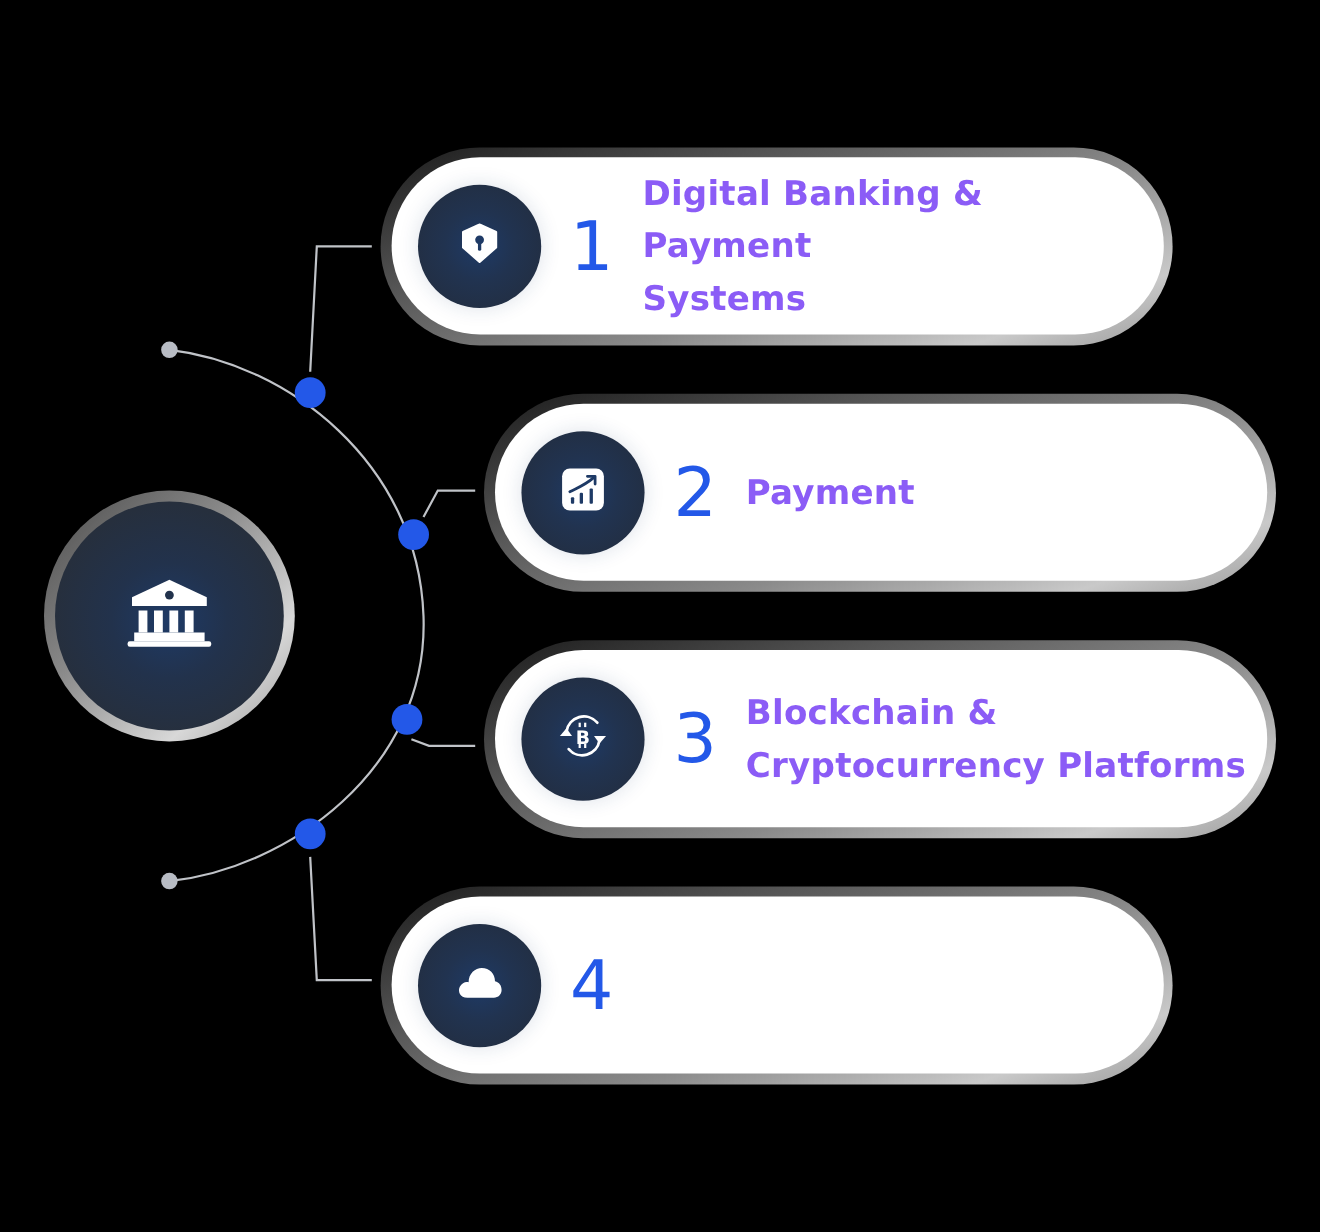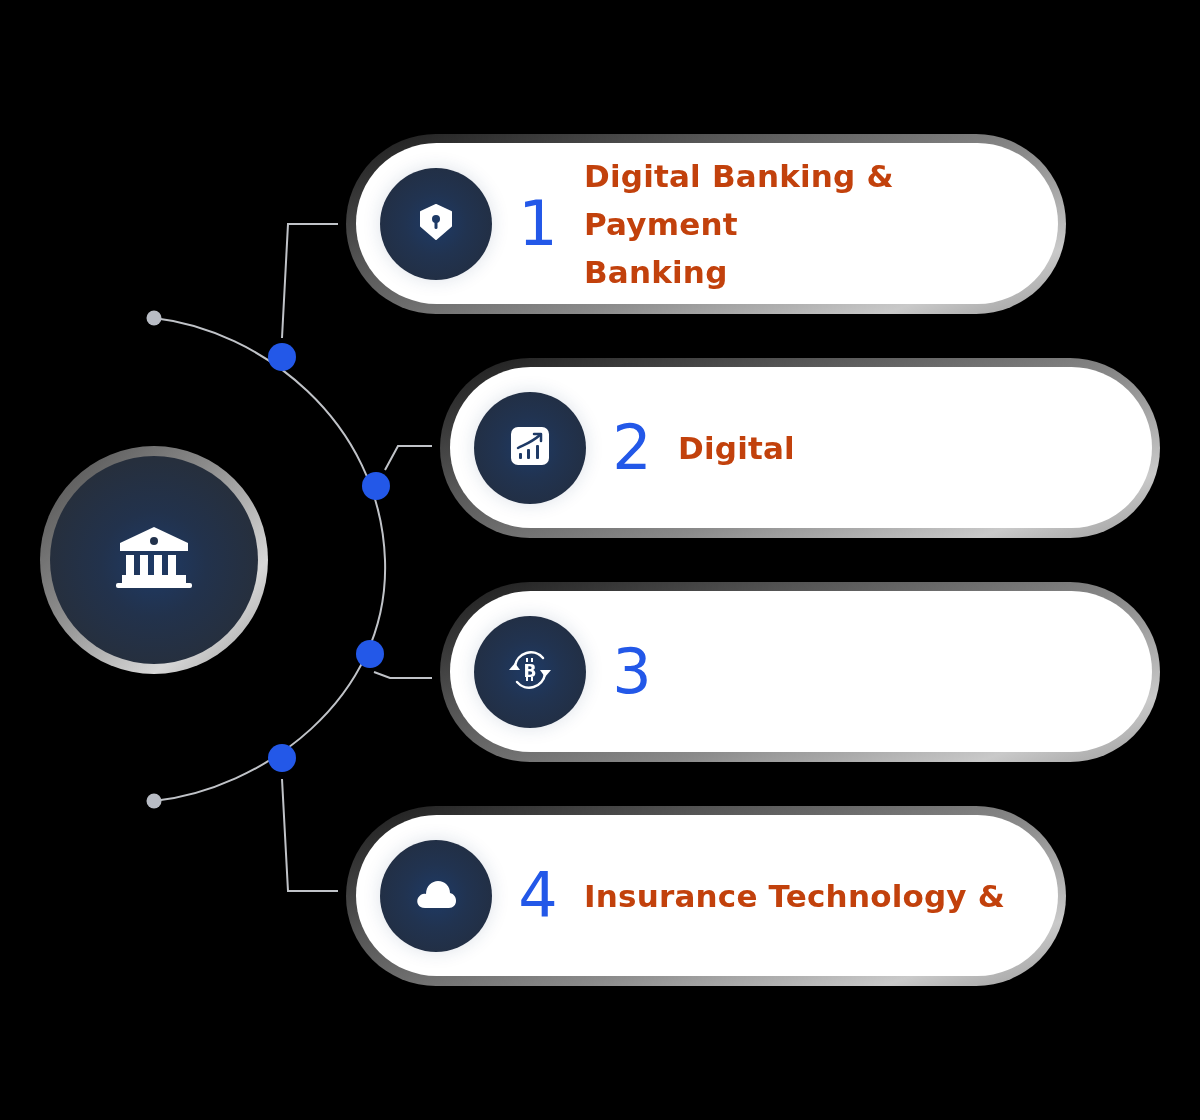--- a/index.html
+++ b/index.html
@@ -27,21 +27,21 @@
     width:112px; height:112px; border-radius:50%; margin-left:24px; flex:0 0 auto;
     background:radial-gradient(circle at 50% 50%, #1e3a66 0%, #213350 40%, #222e42 80%);
     box-shadow:0 0 18px rgba(30,60,110,0.15);
     display:flex; align-items:center; justify-content:center;
   }
   .num {
     color:#2358e8; font-size:62px; font-weight:400; width:92px; text-align:center; flex:0 0 auto;
     font-family:"DejaVu Sans", sans-serif; line-height:1;
   }
   .label {
-    color:#c2410c; font-size:31px; font-weight:bold; line-height:48px; letter-spacing:0.2px;
+    color:#8b5cf6; font-size:31px; font-weight:bold; line-height:48px; letter-spacing:0.2px;
     font-family:"DejaVu Sans", sans-serif;
   }
 </style>
 </head>
 <body>
 
 <div class="stage">
 
   <svg class="connectors" viewBox="0 0 1200 1120">
 
@@ -85,42 +85,42 @@
           <svg width="34" height="36" viewBox="0 0 34 36">
             <path d="M17 1 L32 8 L32 22 L17 35 L2 22 L2 8 Z" fill="#fff" stroke="#fff" stroke-linejoin="round" stroke-width="2"></path>
             <circle cx="17" cy="15" r="4" fill="#1e3a66"></circle>
             <rect x="15.5" y="16" width="3" height="9" rx="1.5" fill="#1e3a66"></rect>
           </svg>
         </span>
       </div>
       <div class="num">1</div>
       <div class="label">
         <div>Digital Banking &amp; Payment</div>
-        <div>Banking</div>
+        <div>Systems</div>
       </div>
     </div>
   </div>
 
   <div class="card" style="left:440px; top:358px; width:720px;">
     <div class="card-inner">
       <div class="icon-circle">
         <span>
           <svg width="40" height="40" viewBox="0 0 40 40">
             <rect x="1" y="1" width="38" height="38" rx="7" fill="#fff"></rect>
             <rect x="9" y="27" width="3" height="6" rx="1" fill="#1e3a66"></rect>
             <rect x="17" y="23" width="3" height="10" rx="1" fill="#1e3a66"></rect>
             <rect x="26" y="19" width="3" height="14" rx="1" fill="#1e3a66"></rect>
             <path d="M8 22 C 16 18, 22 16, 30 9" fill="none" stroke="#1e3a66" stroke-width="2.5" stroke-linecap="round"></path>
             <path d="M24 8 L31 8 L31 15" fill="none" stroke="#1e3a66" stroke-width="2.5" stroke-linecap="round" stroke-linejoin="round"></path>
           </svg>
         </span>
       </div>
       <div class="num">2</div>
       <div class="label">
-        <div>Digital</div>
+        <div>Payment</div>
       </div>
     </div>
   </div>
 
   <div class="card" style="left:440px; top:582px; width:720px;">
     <div class="card-inner">
       <div class="icon-circle">
         <span>
           <svg width="50" height="44" viewBox="0 0 50 44">
             <path d="M10 18 A 16 16 0 0 1 38 10" fill="none" stroke="#fff" stroke-width="2.5" stroke-linecap="round"></path>
@@ -129,32 +129,35 @@
             <path d="M35 22 L40 29 L46 22 Z" fill="#fff"></path>
             <text x="25" y="29" text-anchor="middle" font-family="DejaVu Sans, sans-serif" font-weight="bold" font-size="17" fill="#fff">B</text>
             <rect x="21" y="10" width="2" height="4" fill="#fff"></rect>
             <rect x="26" y="10" width="2" height="4" fill="#fff"></rect>
             <rect x="21" y="29" width="2" height="4" fill="#fff"></rect>
             <rect x="26" y="29" width="2" height="4" fill="#fff"></rect>
           </svg>
         </span>
       </div>
       <div class="num">3</div>
+      <div class="label">
+        <div>Blockchain &amp;</div>
+        <div>Cryptocurrency Platforms</div>
+      </div>
     </div>
   </div>
 
   <div class="card" style="left:346px; top:806px; width:720px;">
     <div class="card-inner">
       <div class="icon-circle">
         <span>
           <svg width="42" height="32" viewBox="0 0 42 32">
             <path d="M10 30 C 3 30, 1 24, 3 20 C 5 16, 9 15, 11 16 C 11 8, 17 3, 23 3 C 30 3, 35 8, 35 15 C 39 16, 41 19, 41 23 C 41 27, 38 30, 34 30 Z" fill="#fff"></path>
           </svg>
         </span>
       </div>
       <div class="num">4</div>
       <div class="label">
-        <div>Insurance Technology &amp;</div>
       </div>
     </div>
   </div>
 
 </div>
 
 </body></html>

